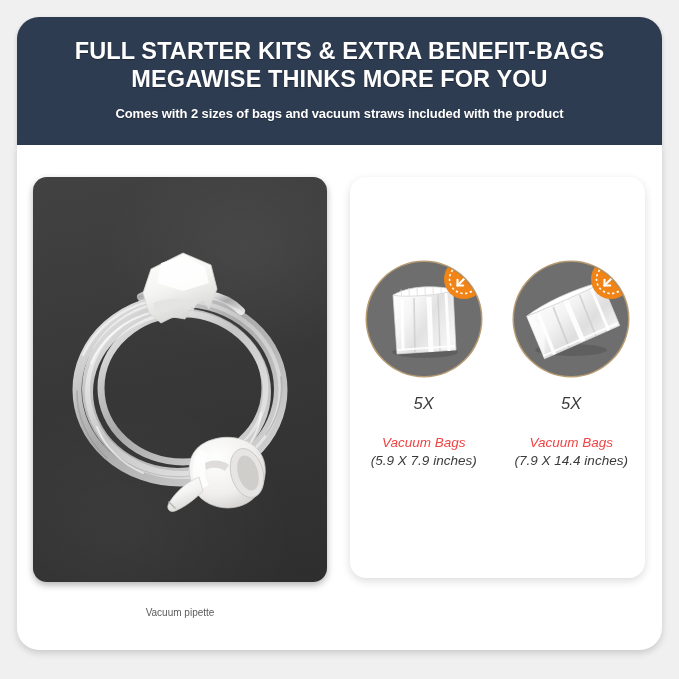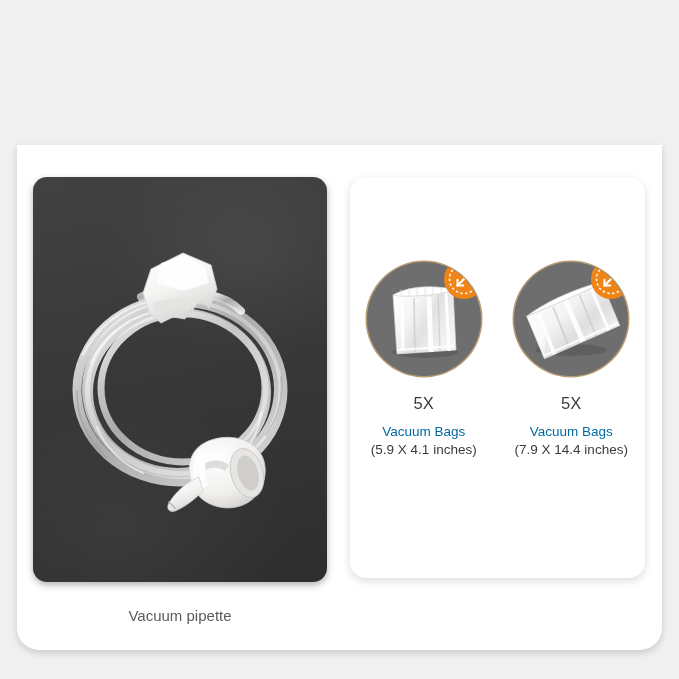--- a/index.html
+++ b/index.html
@@ -95,20 +95,21 @@
     box-shadow: 0 3px 8px rgba(0,0,0,0.14);
   }
   #bags-row {
     position: absolute;
     left: 0;
     top: 85px;
     width: 100%;
     display: flex;
     justify-content: space-around;
     align-items: center;
+    font-style: italic;
   }
   .bag-item {
     width: 132px;
     text-align: center;
   }
   .bag-circle {
     position: relative;
     width: 114px;
     height: 114px;
     margin: 0 auto;
@@ -128,46 +129,51 @@
     background: #f08416;
     box-sizing: border-box;
   }
   .bag-count {
     margin-top: 18px;
     font-size: 16.5px;
     color: #3b3b3b;
     letter-spacing: 0.2px;
   }
   .bag-name {
-    margin-top: 11px;
+    margin-top: 22px;
     font-size: 13.5px;
-    color: #0369a1;
+    color: #ef4444;
   }
   .bag-dims {
     margin-top: 3px;
     font-size: 13.5px;
     color: #3b3b3b;
   }
 
   
   .caption {
     position: absolute;
     top: 607px;
-    font-size: 15px;
+    font-size: 10px;
     color: #5b5b5b;
     text-align: center;
   }
   #caption-left  { left: 33px;  width: 294px; }
   #caption-right { left: 350px; width: 295px; }
 </style>
 </head>
 <body>
 
 <div id="page">
 
+  <div id="header-banner">
+    <div id="header-title">FULL STARTER KITS &amp; EXTRA BENEFIT-BAGS
+MEGAWISE THINKS MORE FOR YOU</div>
+    <div id="header-subtitle">Comes with 2 sizes of bags and vacuum straws included with the product</div>
+  </div>
 
   <div id="body-card"></div>
 
   <div id="photo-panel">
     <svg id="pipette-svg" width="294" height="405" viewBox="0 0 294 405">
       <defs>
         <linearGradient id="tubeGrad" x1="0" y1="0" x2="1" y2="1">
           <stop offset="0%" stop-color="#ffffff" stop-opacity="0.92"></stop>
           <stop offset="45%" stop-color="#cfcfcf" stop-opacity="0.75"></stop>
           <stop offset="100%" stop-color="#f2f2f2" stop-opacity="0.88"></stop>
@@ -286,21 +292,21 @@
                 <path d="M26.5 13.5 L26.5 19.2"></path>
                 <path d="M26.5 13.5 L20.8 13.5"></path>
                 <path d="M13.5 26.5 L13.5 20.8"></path>
                 <path d="M13.5 26.5 L19.2 26.5"></path>
               </g>
             </svg>
           </div>
         </div>
         <div class="bag-count">5X</div>
         <div class="bag-name">Vacuum Bags</div>
-        <div class="bag-dims">(5.9 X 4.1 inches)</div>
+        <div class="bag-dims">(5.9 X 7.9 inches)</div>
       </div>
 
       <div class="bag-item">
         <div class="bag-circle">
           <svg class="bag-svg" width="114" height="114" viewBox="0 0 114 114">
             <defs>
               <linearGradient id="bagGradB" x1="0" y1="0" x2="0.8" y2="1">
                 <stop offset="0%" stop-color="#ffffff"></stop>
                 <stop offset="40%" stop-color="#f3f3f3"></stop>
                 <stop offset="70%" stop-color="#dedede"></stop>

